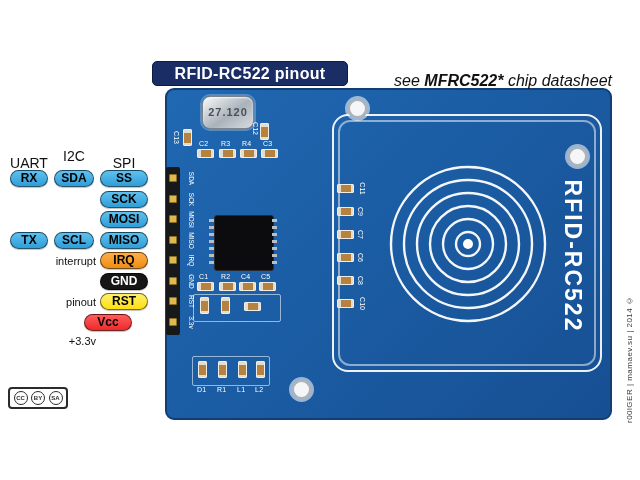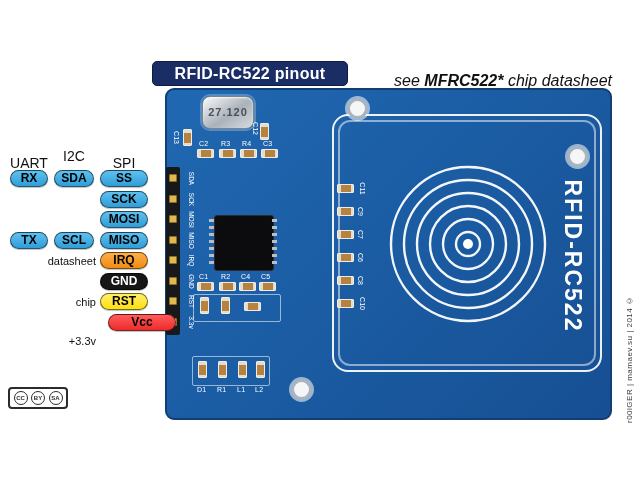--- a/index.html
+++ b/index.html
@@ -191,30 +191,30 @@
   <div class="pill blue" style="left:54px;top:170px;width:40px;">SDA</div>
   <div class="pill blue" style="left:100px;top:170px;width:48px;">SS</div>
 
   <div class="pill blue" style="left:100px;top:191px;width:48px;">SCK</div>
   <div class="pill blue" style="left:100px;top:211px;width:48px;">MOSI</div>
 
   <div class="pill blue" style="left:10px;top:232px;width:38px;">TX</div>
   <div class="pill blue" style="left:54px;top:232px;width:40px;">SCL</div>
   <div class="pill blue" style="left:100px;top:232px;width:48px;">MISO</div>
 
-  <div class="rownote" style="left:28px;top:255px;">datasheet</div>
+  <div class="rownote" style="left:28px;top:255px;">interrupt</div>
   <div class="pill orange" style="left:100px;top:252px;width:48px;">IRQ</div>
 
   <div class="pill blackpill" style="left:100px;top:273px;width:48px;">GND</div>
 
-  <div class="rownote" style="left:28px;top:296px;">chip</div>
+  <div class="rownote" style="left:28px;top:296px;">pinout</div>
   <div class="pill yellow" style="left:100px;top:293px;width:48px;">RST</div>
 
   <div class="rownote" style="left:28px;top:323px;margin-top:12px;">+3.3v</div>
-  <div class="pill red" style="left:108px;top:314px;width:68px;">Vcc</div>
+  <div class="pill red" style="left:84px;top:314px;width:48px;">Vcc</div>
 
   <div class="watermark">r00lGER | mamaev.su | 2014 ©</div>
   <div class="cc">
     <span class="cc-ic">cc</span>
     <span class="cc-ic">by</span>
     <span class="cc-ic">sa</span>
   </div>
 
 </div>
 

